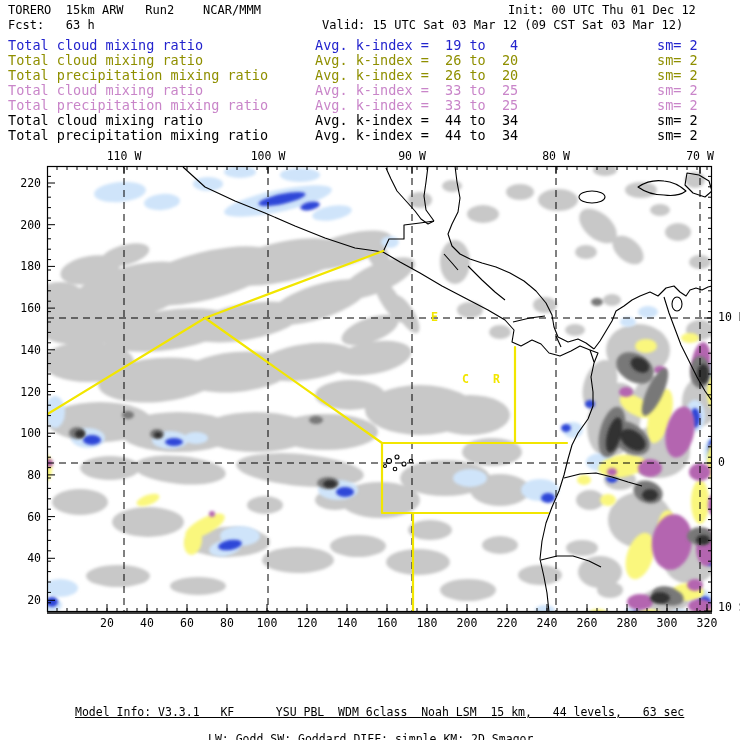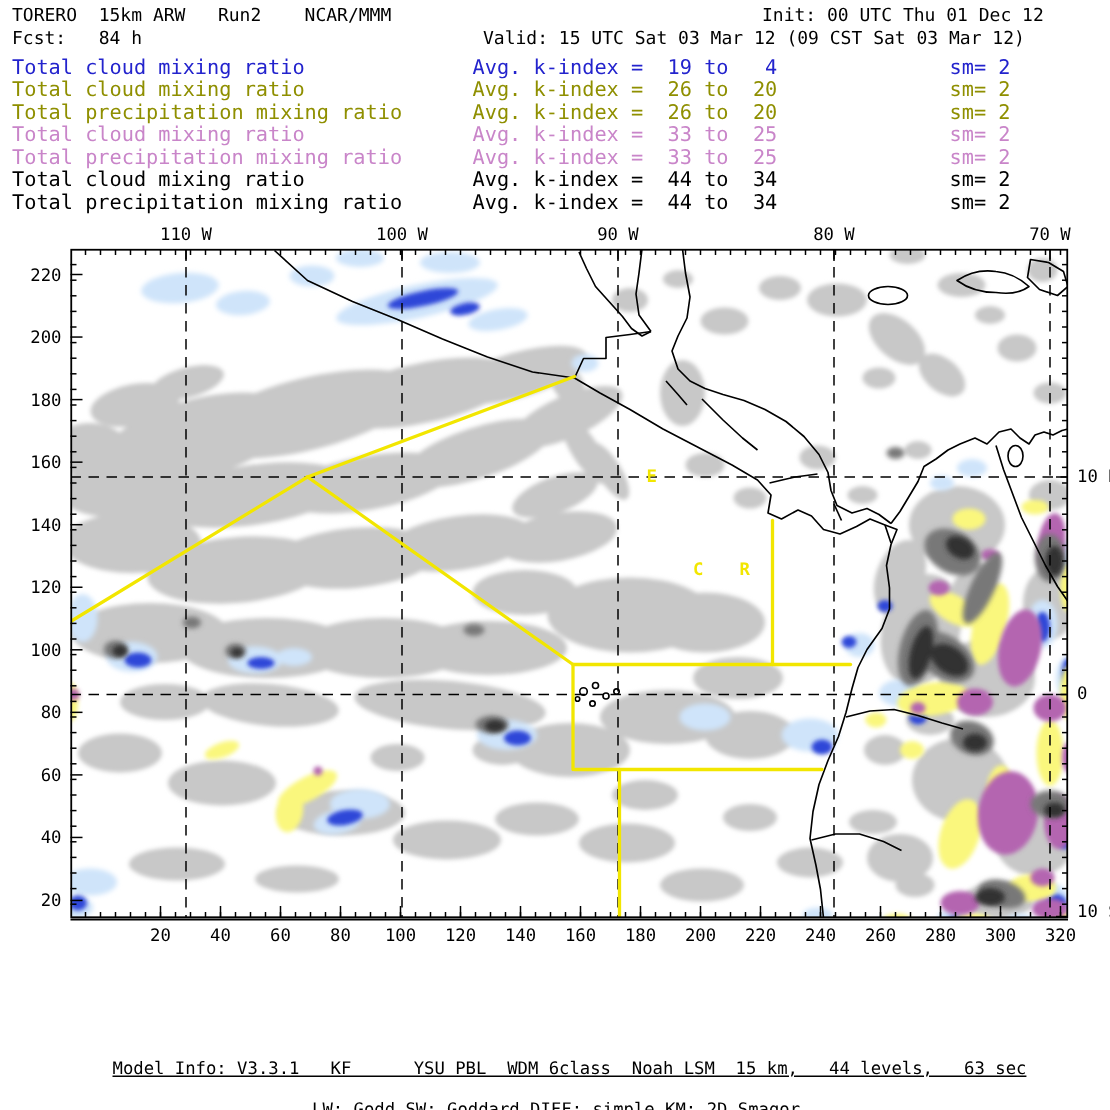--- a/index.html
+++ b/index.html
@@ -3,30 +3,30 @@
 <meta charset="utf-8">
 <style>
   html,body{margin:0;padding:0;width:740px;height:740px;background:#ffffff;overflow:hidden;}
   body{position:relative;font-family:"DejaVu Sans Mono","Liberation Mono",monospace;color:#000;}
   .hline{position:absolute;white-space:pre;font-size:12px;line-height:15px;}
   #legend{position:absolute;left:0;top:38px;width:740px;}
   .lrow{position:relative;height:15px;font-size:13.5px;line-height:15px;}
   .lrow span{position:absolute;white-space:pre;}
   .lname{left:8px;}
   .lkidx{left:315px;}
-  .lsm{left:633px;}
+  .lsm{left:657px;}
   #map-svg{position:absolute;left:0;top:0;}
   .foot{position:absolute;white-space:pre;font-size:11.5px;line-height:14px;color:#000;text-decoration:underline;}
 </style>
 </head>
 <body>
 
 <div class="hline" style="left:8px;top:3px">TORERO  15km ARW   Run2    NCAR/MMM</div>
 <div class="hline" style="left:508px;top:3px">Init: 00 UTC Thu 01 Dec 12</div>
-<div class="hline" style="left:8px;top:18px">Fcst:   84 h</div>
+<div class="hline" style="left:8px;top:18px">Fcst:   63 h</div>
 <div class="hline" style="left:322px;top:18px">Valid: 15 UTC Sat 03 Mar 12 (09 CST Sat 03 Mar 12)</div>
 
 <div id="legend">
   <div class="lrow" style="color: rgb(35, 35, 205);">
     <span class="lname">Total cloud mixing ratio</span>
     <span class="lkidx">Avg. k-index =  19 to   4</span>
     <span class="lsm">sm= 2</span>
   </div>
   <div class="lrow" style="color: rgb(143, 143, 0);">
     <span class="lname">Total cloud mixing ratio</span>

